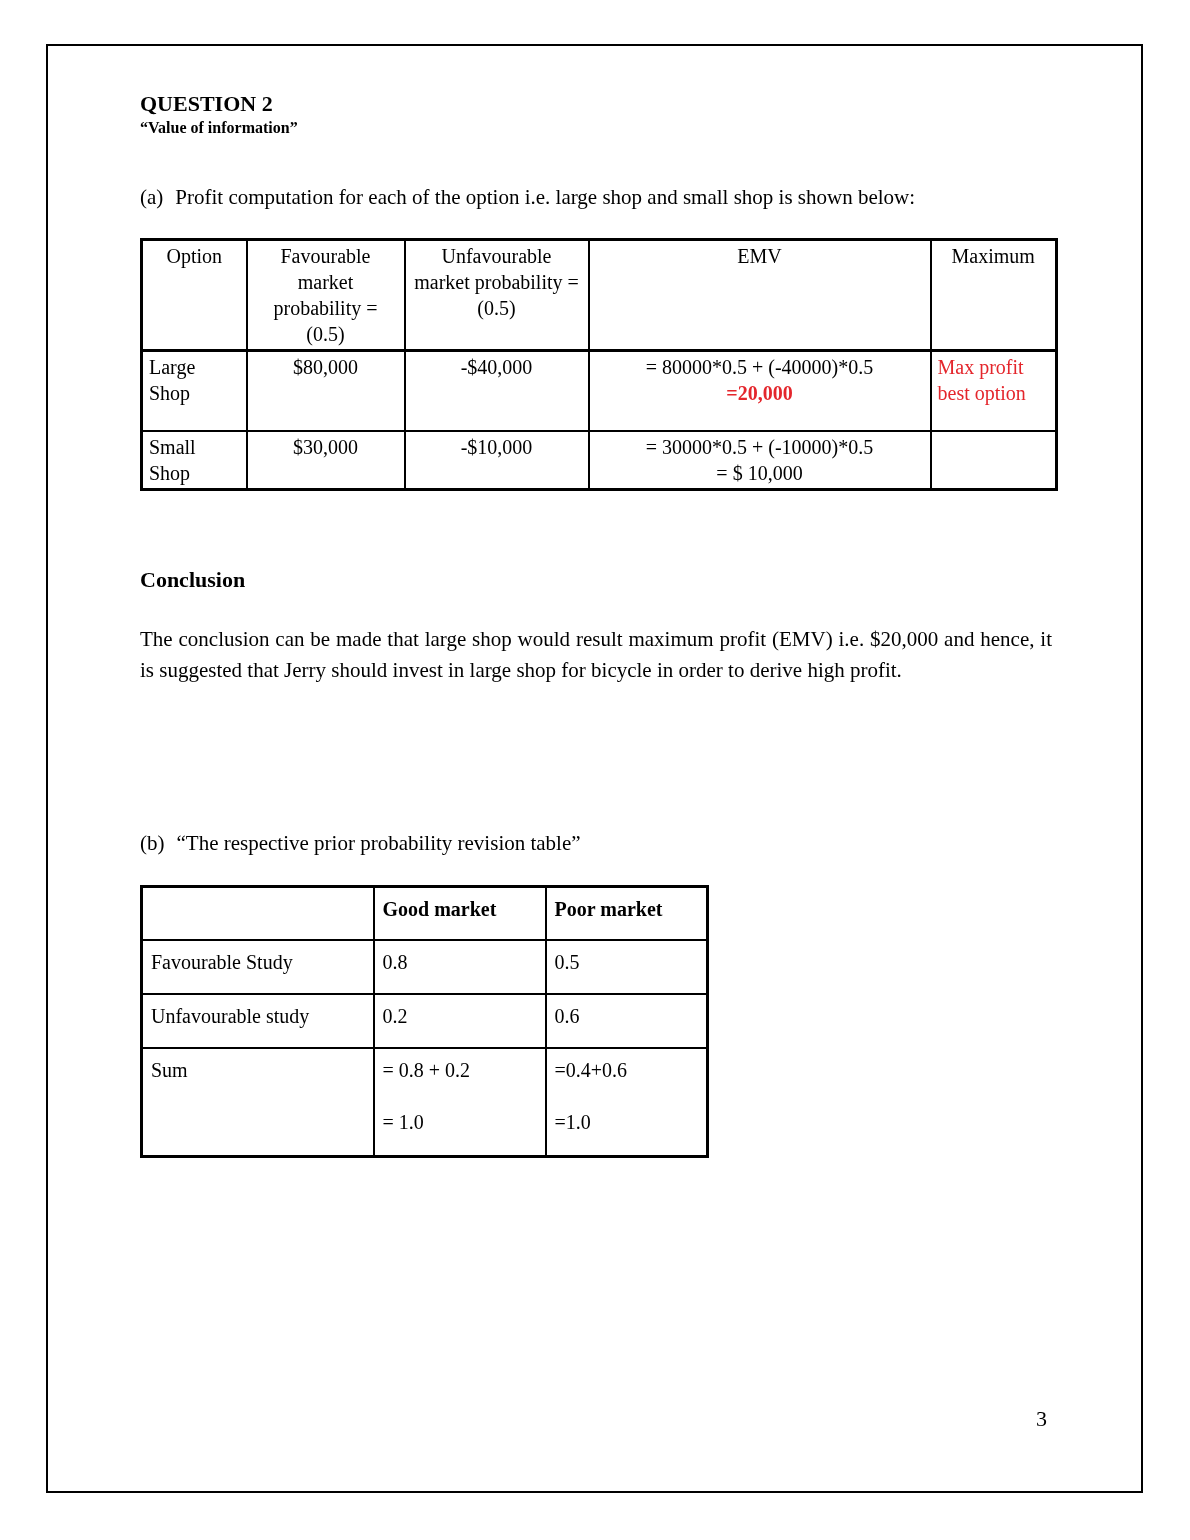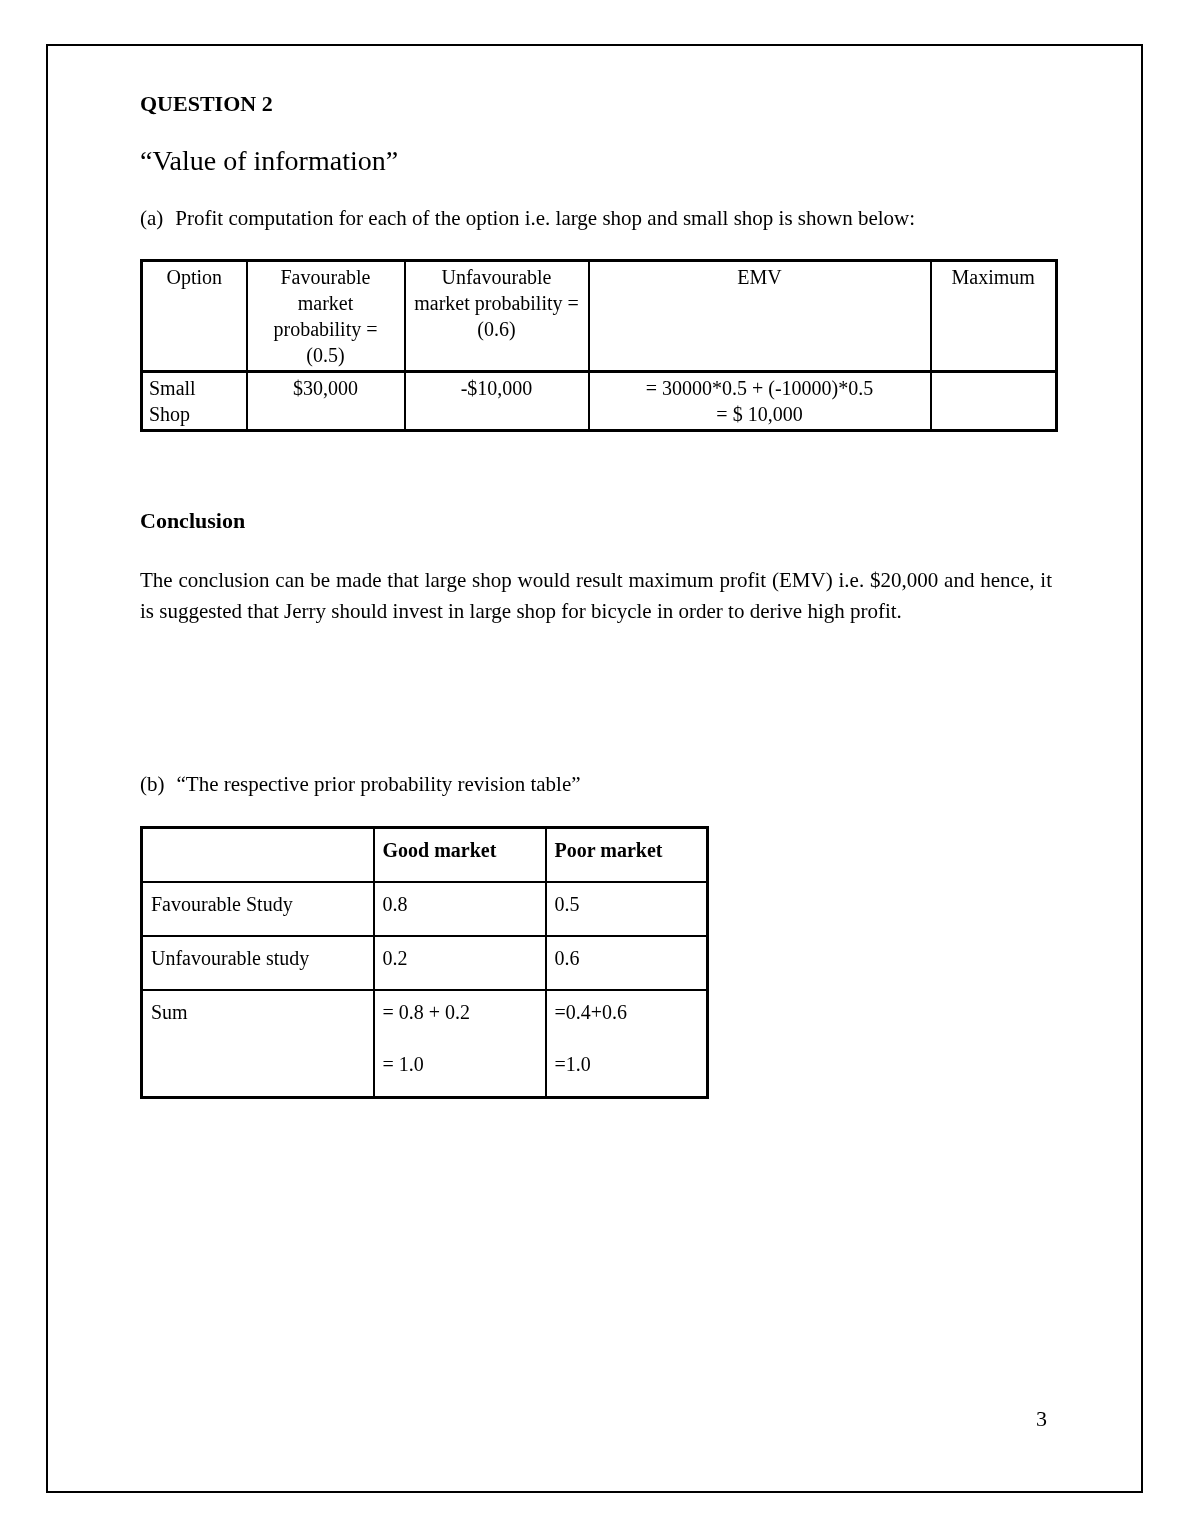--- a/index.html
+++ b/index.html
@@ -20,26 +20,25 @@
     position: absolute;
     left: 92px; top: 0;
     width: 915px;
   }
   .h-title {
     margin-top: 46px;
     font-size: 22px; font-weight: bold;
     line-height: 24px;
   }
   .h-sub {
-    margin-top: 33px;
-    font-size: 28px; font-weight: normal;
+    font-size: 16px; font-weight: bold;
     line-height: 24px;
   }
   .part-line {
-    margin-top: 30px;
+    margin-top: 42px;
     font-size: 21px; line-height: 31px;
   }
   .part-label { padding-right: 12px; }
   table {
     border-collapse: collapse;
     table-layout: fixed;
     border: 3px solid #000;
     font-size: 20px;
     line-height: 26px;
   }
@@ -114,26 +113,36 @@
           <col>
           <col>
           <col>
           <col>
           <col>
         </colgroup>
       <thead>
         <tr>
           <th>Option</th>
           <th>Favourable market probability = (0.5)</th>
-          <th>Unfavourable market probability = (0.6)</th>
+          <th>Unfavourable market probability = (0.5)</th>
           <th>EMV</th>
           <th>Maximum</th>
         </tr>
       </thead>
       <tbody>
+        <tr class="row-large">
+          <td class="left">Large Shop</td>
+          <td class="center">$80,000</td>
+          <td class="center">-$40,000</td>
+          <td class="center">
+            <div>= 80000*0.5 + (-40000)*0.5</div>
+            <div class="red bold">=20,000</div>
+          </td>
+          <td class="left red">Max profit best option</td>
+        </tr>
         <tr class="row-small">
           <td class="left">Small Shop</td>
           <td class="center">$30,000</td>
           <td class="center">-$10,000</td>
           <td class="center">
             <div>= 30000*0.5 + (-10000)*0.5</div>
             <div>= $ 10,000</div>
           </td>
           <td class="left"></td>
         </tr>

